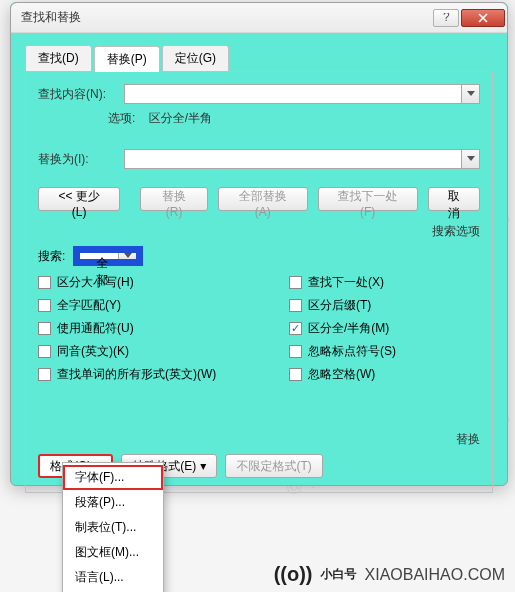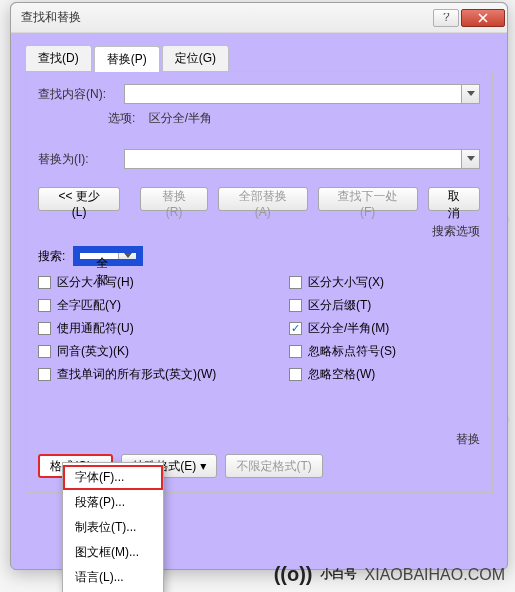--- a/index.html
+++ b/index.html
@@ -1,17 +1,17 @@
 <!DOCTYPE html>
 <html><head>
 <meta charset="utf-8">
 <style>
   * { box-sizing: border-box; font-family: "Microsoft YaHei", "SimSun", sans-serif; font-size: 12px; }
   body { margin: 0; background: #f5f5f5; width: 515px; height: 592px; position: relative; overflow: hidden; }
-  .dialog { position: absolute; left: 10px; top: 2px; width: 498px; height: 568px; background: #c4b5fd; border: 1px solid #a0a0a0; border-radius: 6px; box-shadow: 0 4px 18px rgba(0,0,0,0.25); }
+  .dialog { position: absolute; left: 10px; top: 2px; width: 498px; height: 484px; background: #5eead4; border: 1px solid #a0a0a0; border-radius: 6px; box-shadow: 0 4px 18px rgba(0,0,0,0.25); }
   .titlebar { display: flex; align-items: center; justify-content: space-between; height: 30px; padding: 0 2px 0 10px; border-top-left-radius: 6px; border-top-right-radius: 6px; background: linear-gradient(#f7f7f7,#ebebeb); border-bottom: 1px solid #d8d8d8; }
   .titlebar .title { color: #333; }
   .winbtns { display: flex; gap: 2px; align-items: center; }
   .winbtn { width: 28px; height: 18px; border: 1px solid #b0b0b0; border-radius: 2px; display: flex; align-items: center; justify-content: center; background: linear-gradient(#fefefe,#e6e6e6); cursor: pointer; }
   .winbtn.help { width: 26px; }
   .winbtn.close { width: 44px; height: 18px; background: linear-gradient(#e67b6d,#c9412f); border: 1px solid #8b2e22; color: #fff; font-weight: bold; }
   .winbtn svg { display: block; }
   .body { padding: 8px 14px 12px 14px; }
   .tabs { display: flex; border-bottom: 1px solid #c0c0c0; margin-top: 4px; }
   .tab { padding: 4px 12px; border: 1px solid #c0c0c0; border-bottom: none; background: #f2f2f2; margin-right: 2px; border-top-left-radius: 3px; border-top-right-radius: 3px; cursor: pointer; }
@@ -159,21 +159,21 @@
               <span>同音(英文)(K)</span>
             </div>
             <div class="chk">
               <span class="box"></span>
               <span>查找单词的所有形式(英文)(W)</span>
             </div>
           </div>
         <div class="col" id="col-right">
             <div class="chk">
               <span class="box"></span>
-              <span>区分大小写(X)</span>
+              <span>查找下一处(X)</span>
             </div>
             <div class="chk">
               <span class="box"></span>
               <span>区分后缀(T)</span>
             </div>
             <div class="chk">
               <span class="box checked"></span>
               <span>区分全/半角(M)</span>
             </div>
             <div class="chk">

